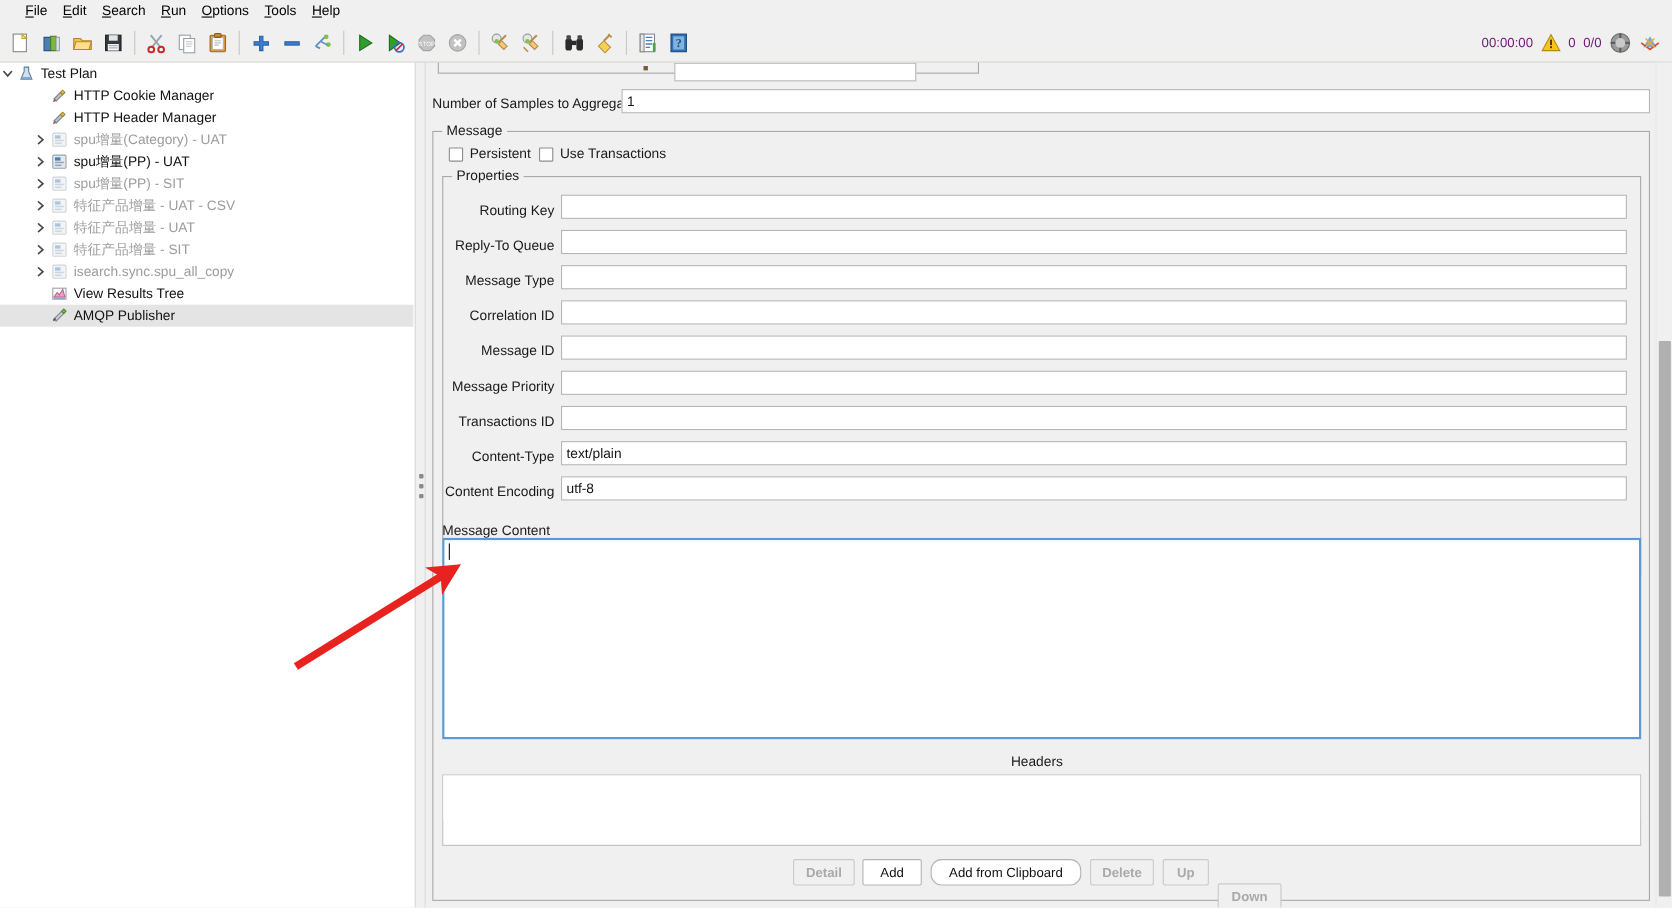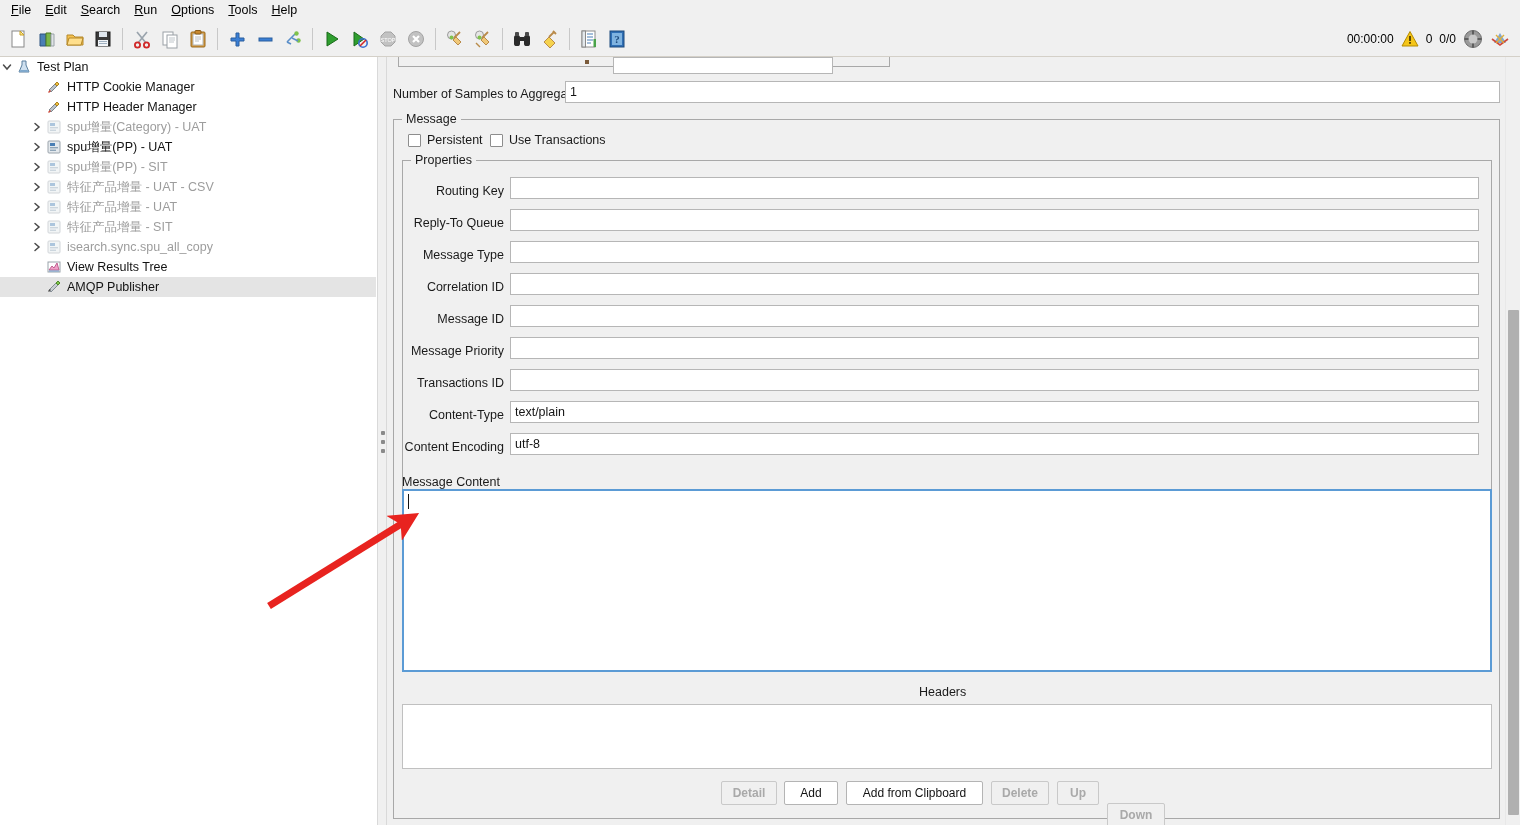--- a/index.html
+++ b/index.html
@@ -12,21 +12,21 @@
     font-size: 12px;
     color: #1a1a1a;
     -webkit-font-smoothing: antialiased;
   }
 
   
   #menubar {
     position: absolute; top: 0; left: 0; width: 1520px; height: 21px;
     background: #f0f0f0;
     display: flex; align-items: center;
-    padding-left: 4px;
+    padding-left: 16px;
     border-bottom: 1px solid #f0f0f0;
   }
   .menu-item {
     padding: 2px 7px;
     font-size: 12.5px;
     color: #000;
     cursor: default;
     white-space: nowrap;
   }
   .menu-item .mn { text-decoration: underline; }
@@ -48,21 +48,21 @@
     cursor: default;
     flex: 0 0 auto;
   }
   .tb-sep {
     width: 1px; height: 22px; background: #c8c8c8;
     margin: 0 5px; flex: 0 0 auto;
   }
   .tb-spacer { flex: 1 1 auto; }
   #status-area {
     display: flex; align-items: center; gap: 7px;
-    padding-right: 10px; font-size: 12px; color: #000000;
+    padding-right: 10px; font-size: 12px; color: #701a75;
   }
   #status-area .st-text { font-family: "Liberation Sans", sans-serif; }
 
   
   #tree-panel {
     position: absolute; top: 57px; left: 0; width: 377px; height: 768px;
     background: #ffffff;
     overflow: hidden;
     border-right: 1px solid #ffffff;
   }
@@ -722,21 +722,21 @@
   <div class="caret" style="left:20px; top:437px; height:15px;"></div>
 
   <div class="lbl" style="left:531px; top:629px;">Headers</div>
 
   <div class="tbl" style="left:14px; top:647px; width:1090px; height:65px;">
     <div class="tbody"></div>
   </div>
 
   <button class="btn disabled" style="left:333px; top:724px; width:56px;">Detail</button>
   <button class="btn" style="left:396px; top:724px; width:54px;">Add</button>
-  <button class="btn" style="left:458px; top:724px; width:137px;">Add from Clipboard</button>
+  <button class="btn" style="left:458px; top:724px; width:137px;border-radius:10px;">Add from Clipboard</button>
   <button class="btn disabled" style="left:603px; top:724px; width:58px;">Delete</button>
   <button class="btn disabled" style="left:669px; top:724px; width:42px;">Up</button>
   <button class="btn disabled" style="left:719px; top:724px; width:58px;margin-top:22px;">Down</button>
 
  </div>
 </div>
 
 <div id="vscroll">
   <div class="thumb"></div>
 </div>

